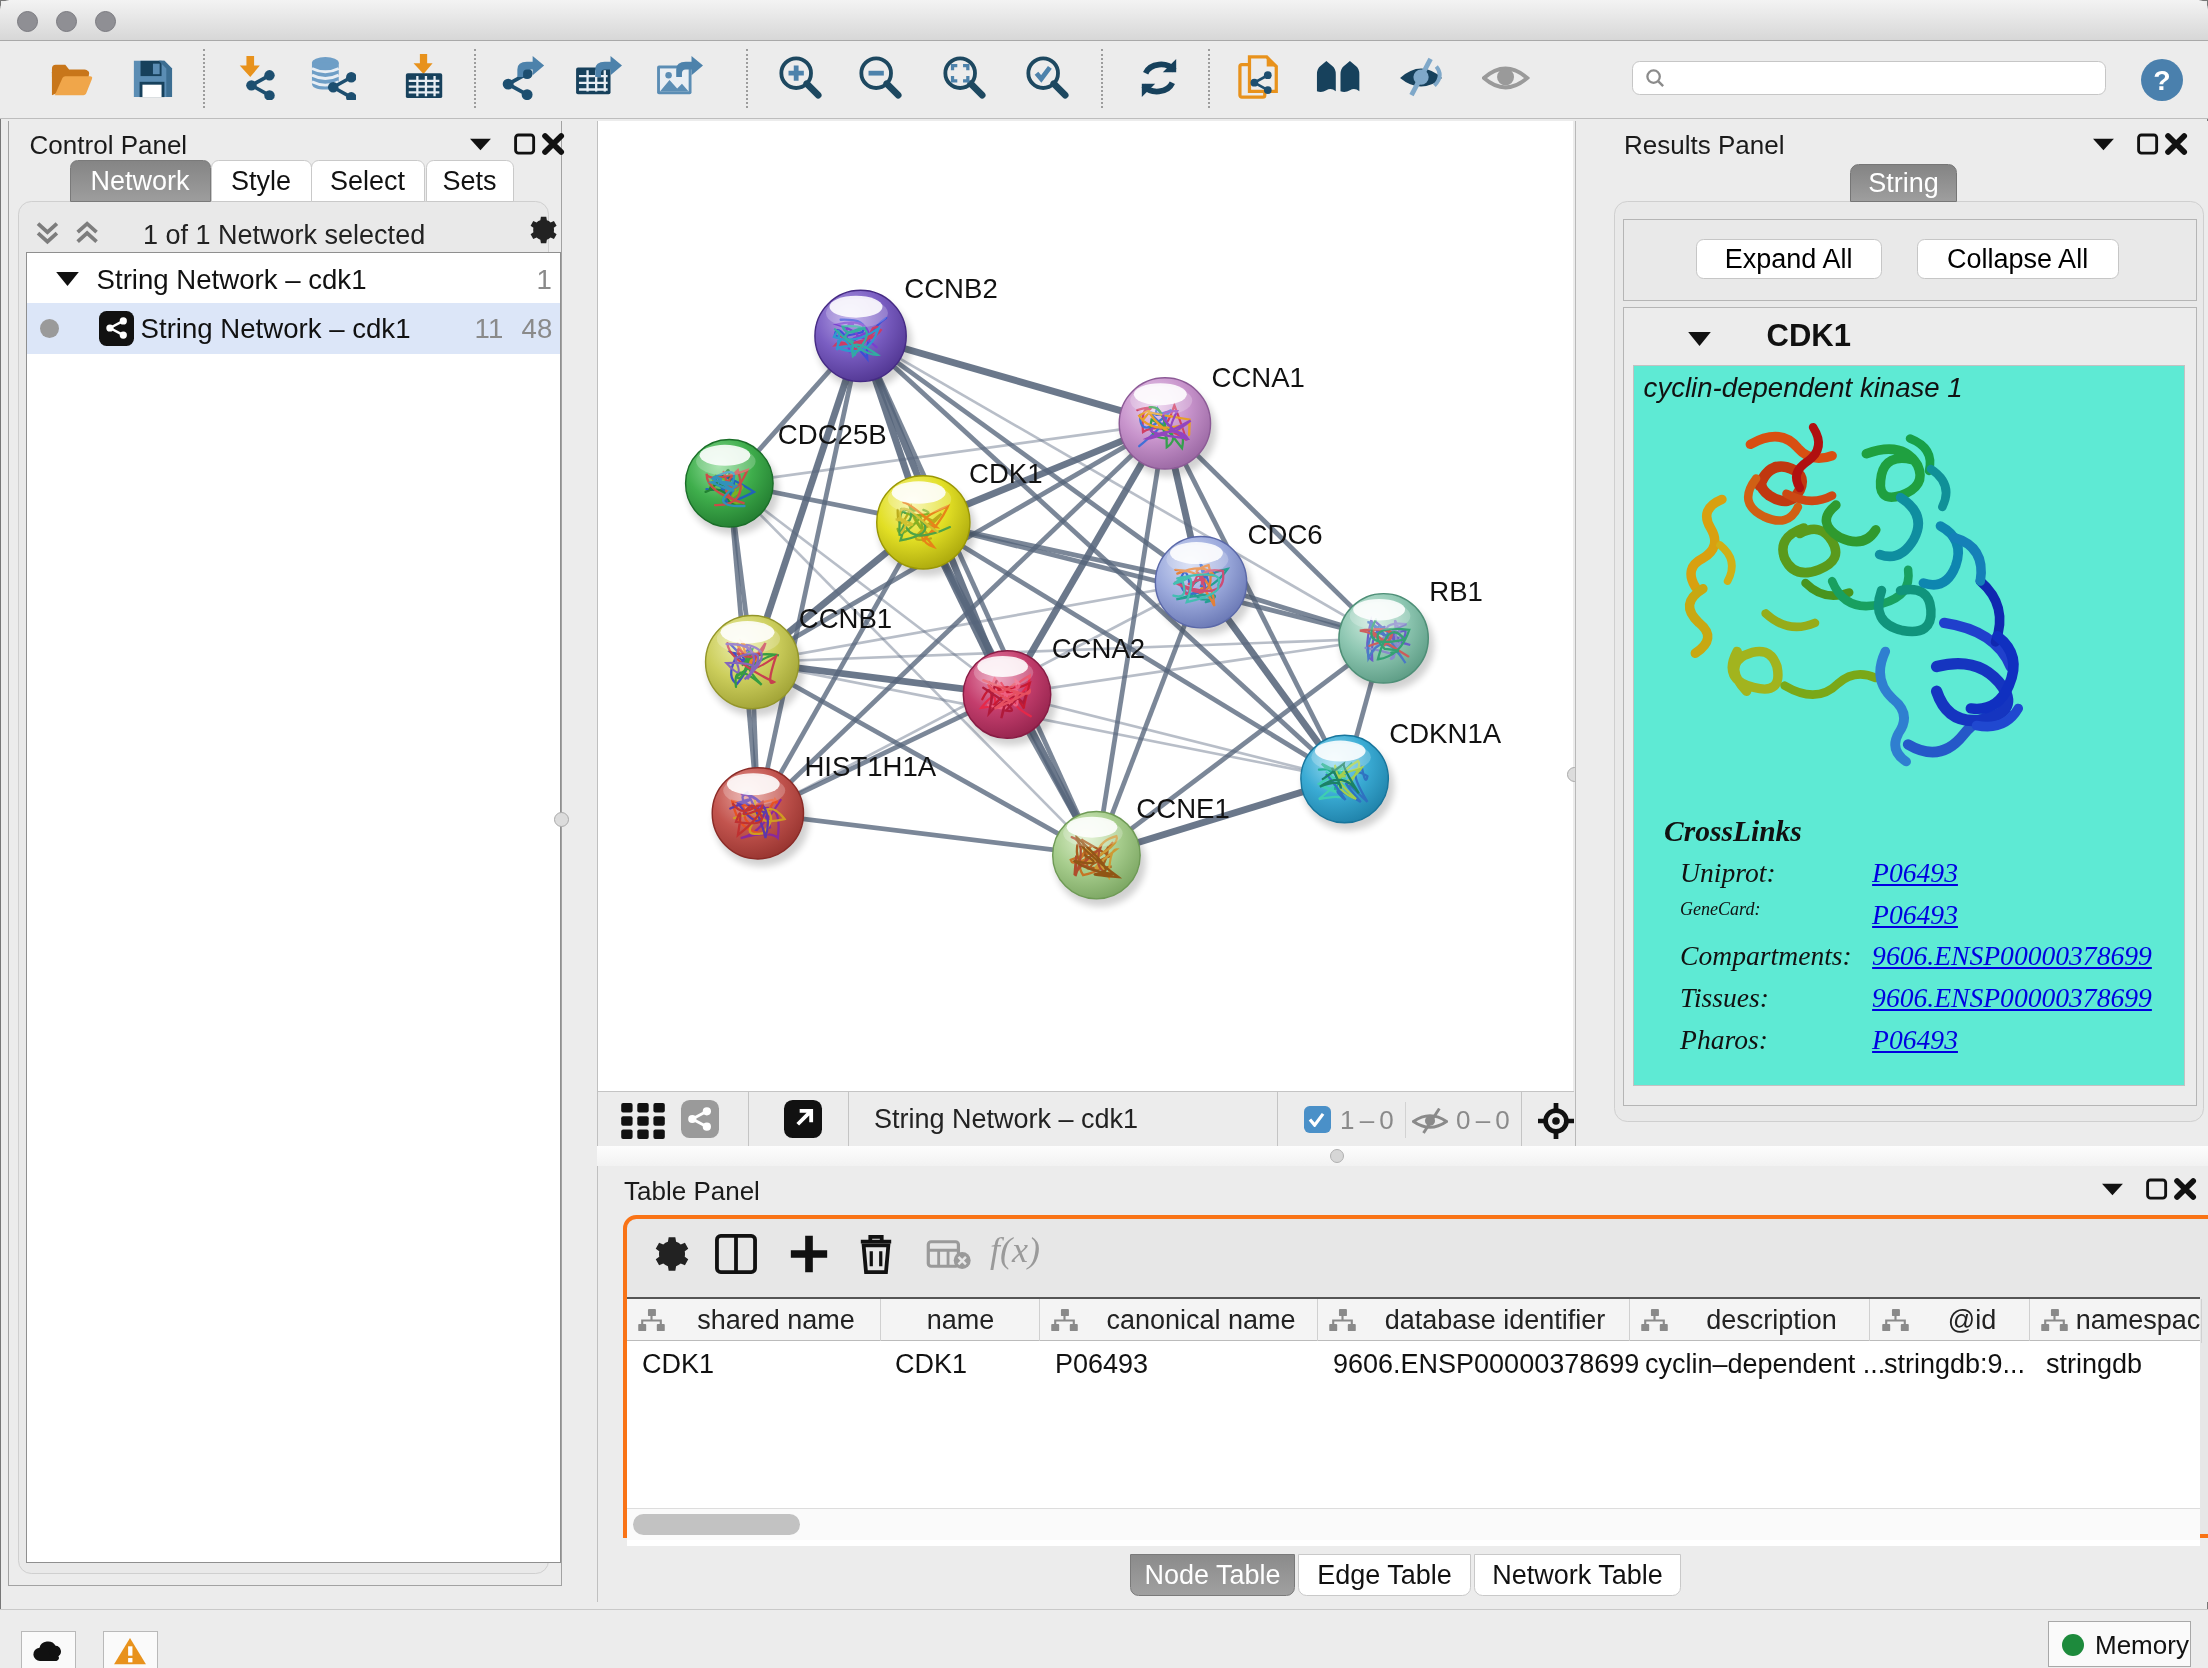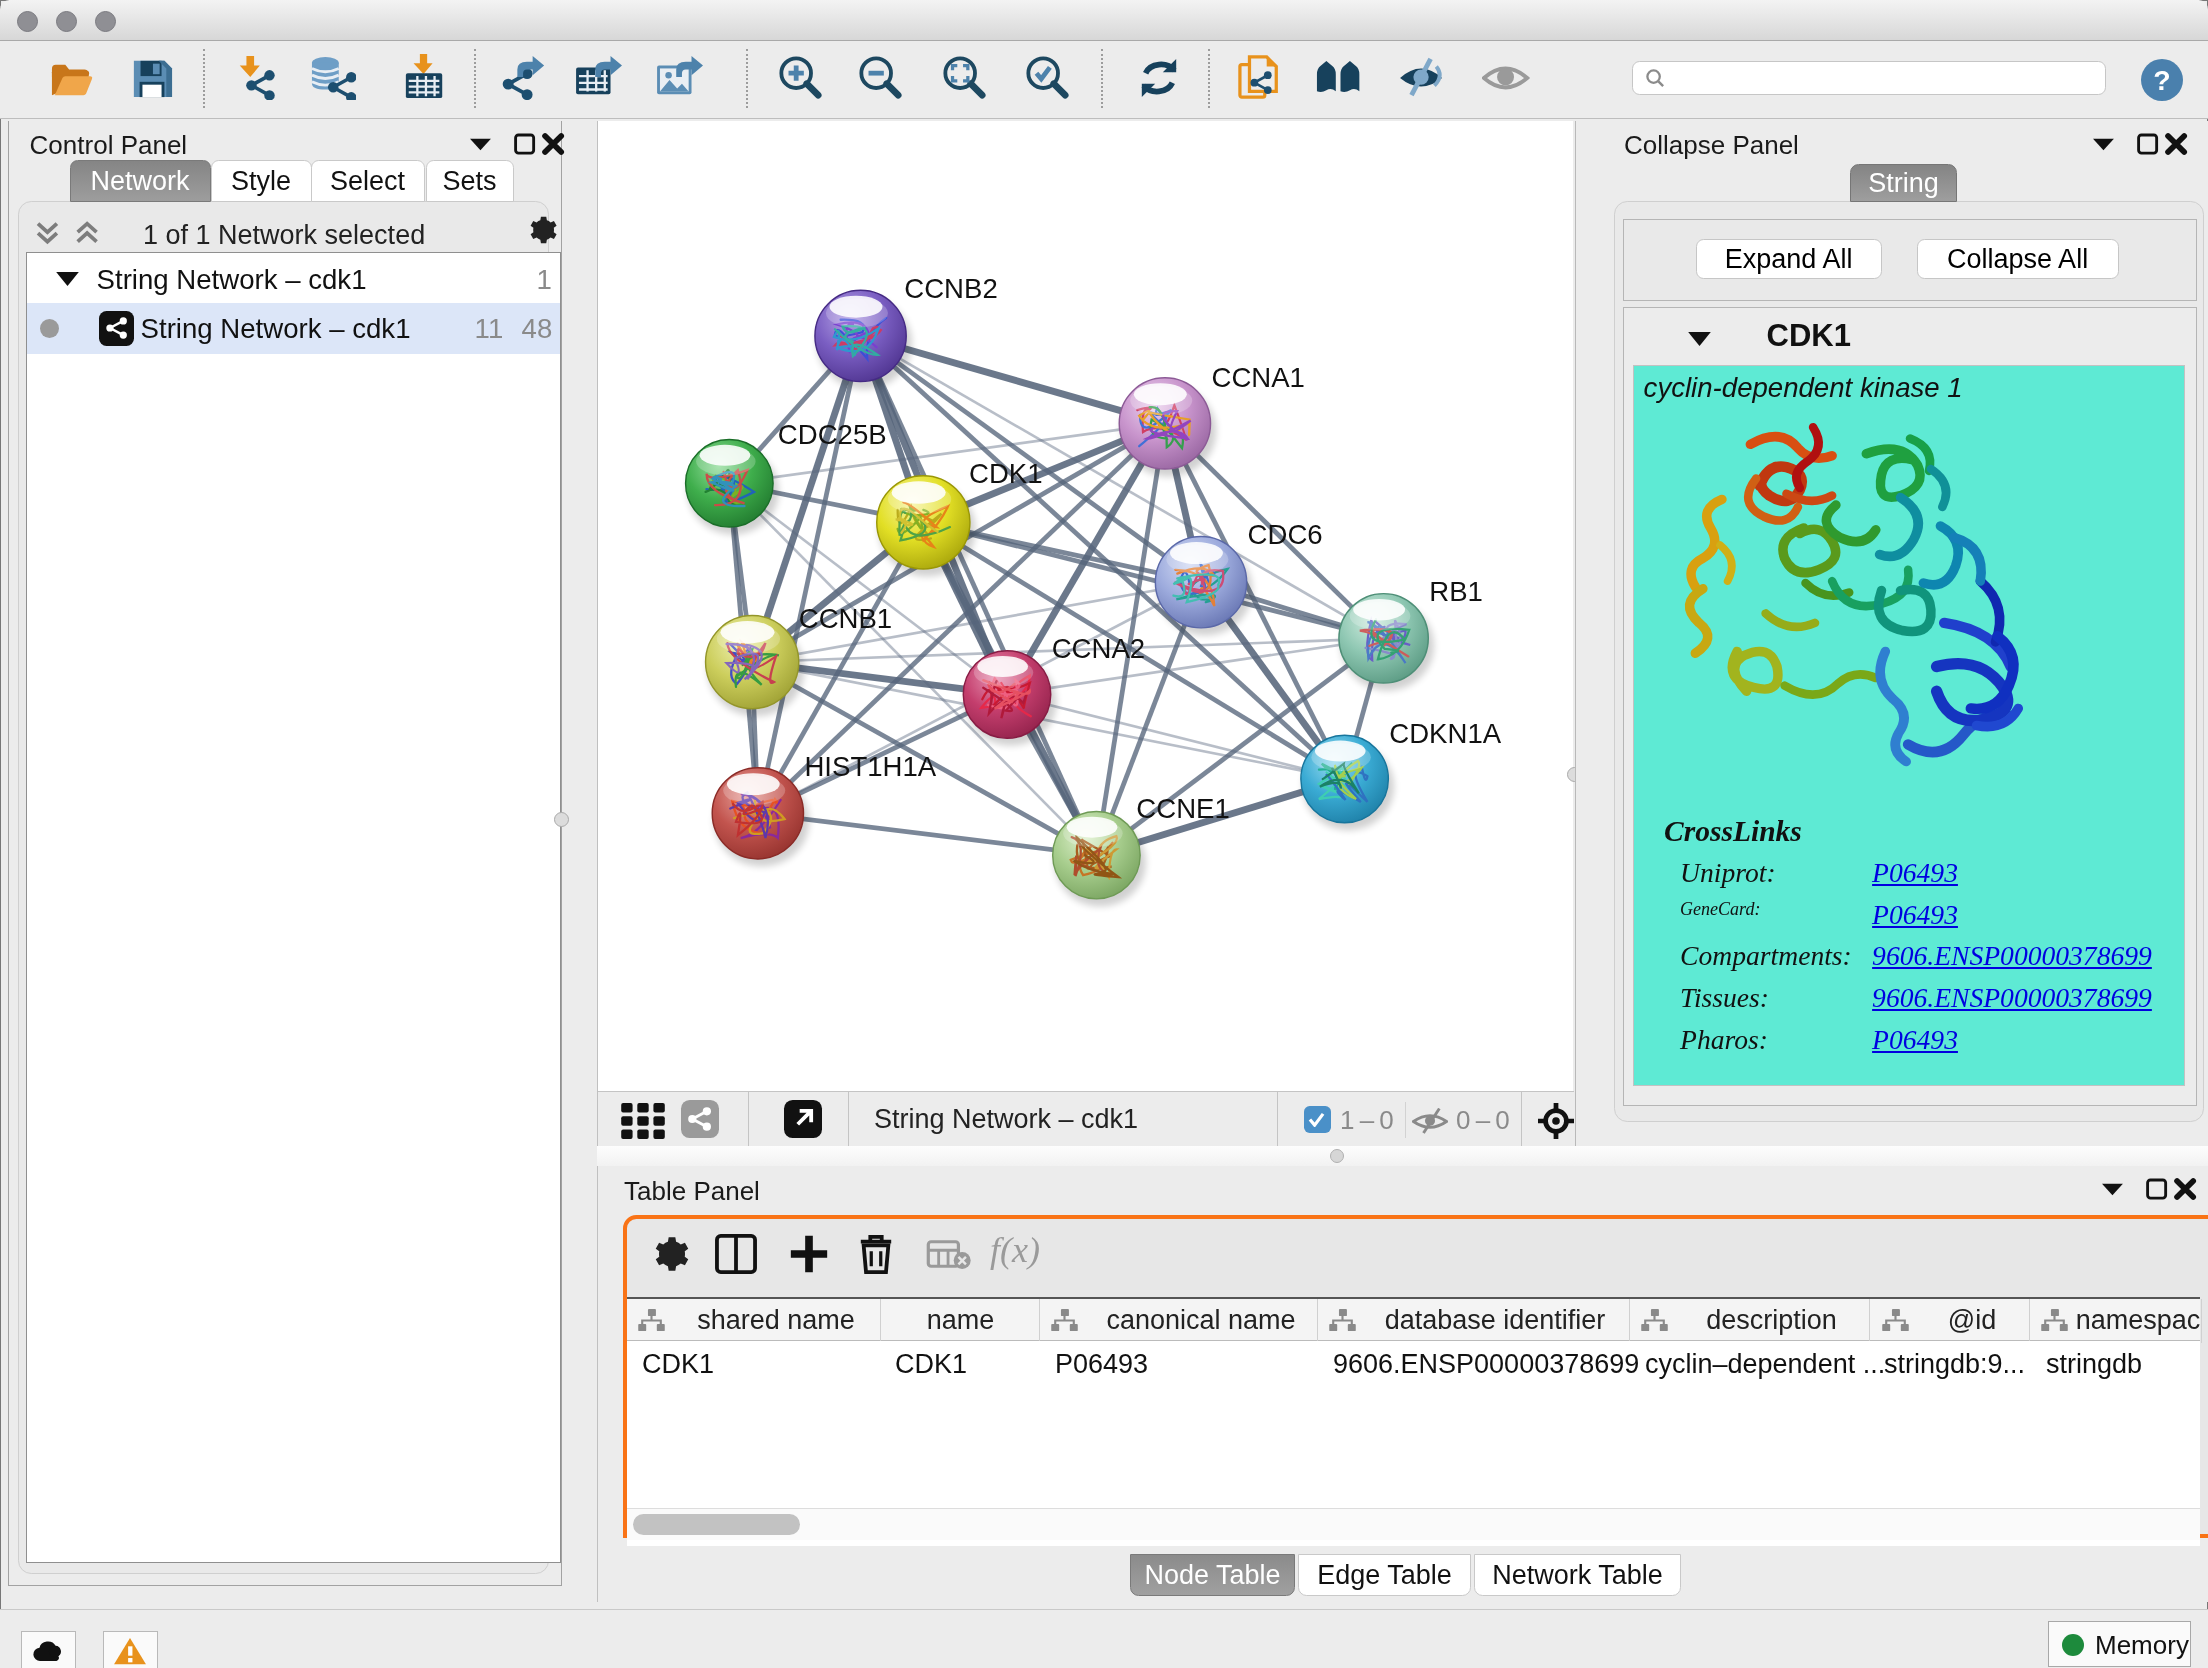--- a/index.html
+++ b/index.html
@@ -490,21 +490,21 @@
         <path d="M19 0 v10 M19 28 v10 M0 19 h10 M28 19 h10" stroke="#111" stroke-width="5"></path>
         <circle cx="19" cy="19" r="4" fill="#111"></circle>
       </svg>
     </div>
   </div>
 <div class="abs" style="left:554px;top:812px;width:15px;height:15px;border-radius:50%;background:#dcdcdc;border:1px solid #aaa;"></div>
 <div class="abs" style="left:1567px;top:767px;width:15px;height:15px;border-radius:50%;background:#dcdcdc;border:1px solid #aaa;"></div>
 <div class="abs" style="left:597px;top:1146px;width:1611px;height:20px;background:linear-gradient(#fdfdfd,#f2f2f2);"></div>
 <div class="abs" style="left:1330px;top:1149px;width:14.3px;height:14.3px;border-radius:50%;background:#d6d6d6;border:1px solid #b0b0b0;"></div>
 <div class="abs" style="left:1575px;top:121px;width:633px;height:1025px;background:#ececec;border-left:1.9px solid #b9b9b9;">
-    <div class="hdr" style="position:absolute;left:48px;top:8.6px;">Collapse Panel</div>
+    <div class="hdr" style="position:absolute;left:48px;top:8.6px;">Results Panel</div>
     <svg style="position:absolute;left:517px;top:11.4px" width="95" height="25" viewBox="0 0 100 26">
       <path d="M0 7 l22 0 -11 12 Z" fill="#111"></path>
       <rect x="48" y="3" width="19" height="19" rx="3" fill="none" stroke="#111" stroke-width="3"></rect>
       <path d="M79 4 l17 17 M96 4 l-17 17" stroke="#111" stroke-width="6" stroke-linecap="round"></path>
     </svg>
     <div style="position:absolute;left:274px;top:43px;width:107px;height:38px;background:linear-gradient(#848484,#9e9e9e);border:1px solid #767676;border-radius:8.6px 8.6px 0 0;color:#fff;font-size:27px;text-align:center;line-height:36px;z-index:2">String</div>
     <div style="position:absolute;left:38px;top:80px;width:590px;height:921px;background:#e9e9e9;border:1px solid #cfcfcf;border-radius:13.3px;">
       <div style="position:absolute;left:7.6px;top:17px;width:574px;height:82px;border:1.9px solid #b5b5b5;padding-left:8px;">
         <div style="position:absolute;left:72px;top:19px;width:186px;height:40px;background:#fff;border:1.9px solid #c6c6c6;border-radius:7.6px;font-size:27px;text-align:center;line-height:38px;">Expand All</div>
         <div style="position:absolute;left:293px;top:19px;width:202px;height:40px;background:#fff;border:1.9px solid #c6c6c6;border-radius:7.6px;font-size:27px;text-align:center;line-height:38px;">Collapse All</div>

